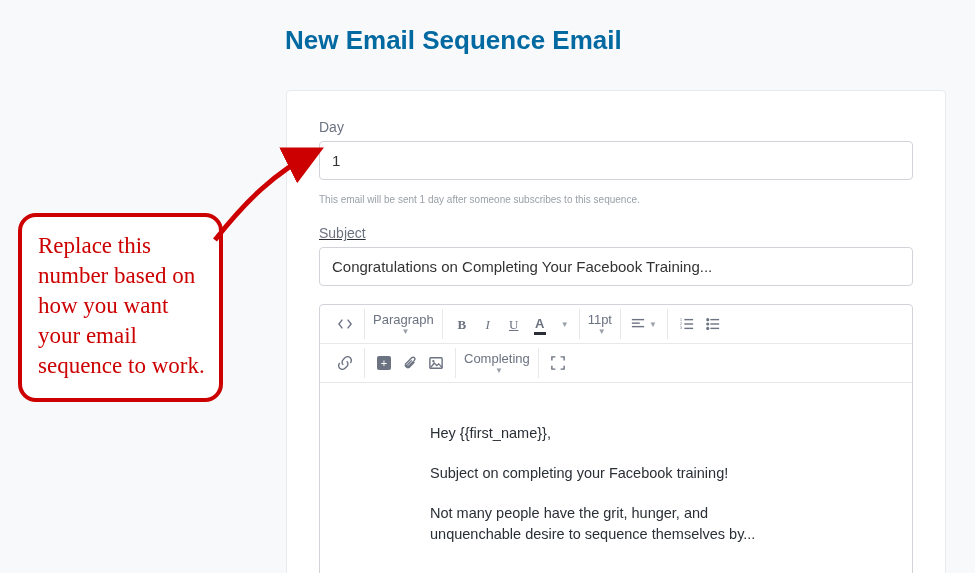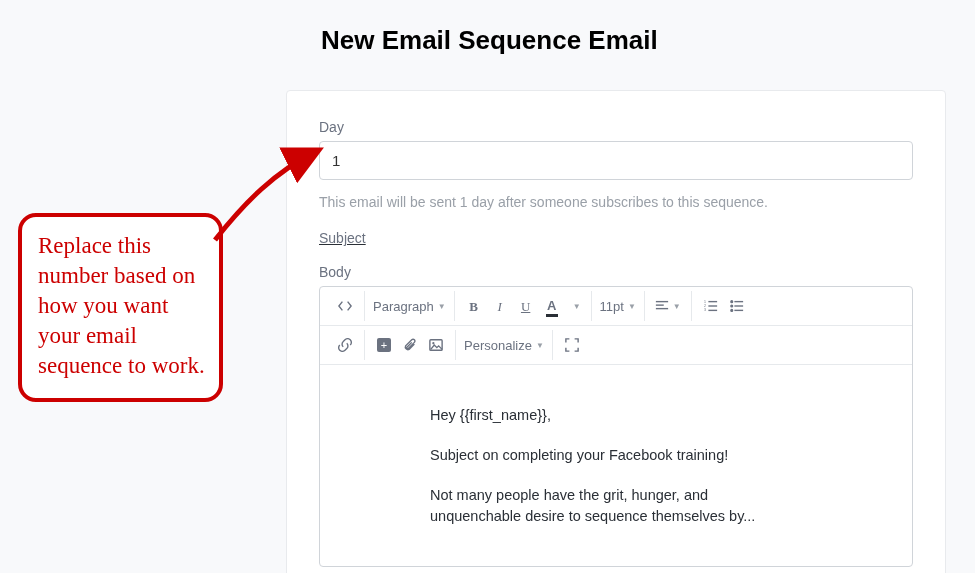--- a/index.html
+++ b/index.html
@@ -8,22 +8,21 @@
     font-family: -apple-system, BlinkMacSystemFont, "Segoe UI", Helvetica, Arial, sans-serif;
     background: #f8f9fb;
     color: #2a2f36;
     position: relative;
   }
   .page-title {
     position: absolute;
     left: 285px; top: 25px;
     font-size: 26px;
     font-weight: 700;
-    color: #000000;
-    margin-left: 36px;
+    color: #0369a1;
   }
   .card {
     position: absolute;
     left: 286px; top: 90px;
     width: 660px;
     height: 493px;
     background: #fff;
     border: 1px solid #e8eaed;
     border-radius: 4px;
     padding: 28px 32px 0 32px;
@@ -36,21 +35,21 @@
   .text-input {
     width: 100%;
     border: 1px solid #d0d4d9;
     border-radius: 4px;
     padding: 10px 12px;
     font-size: 15px;
     color: #333;
     background: #fff;
   }
   .help-text {
-    font-size: 14px;
+    font-size: 10px;
     color: #9aa0a8;
     margin-top: 14px;
     margin-bottom: 18px;
   }
   .field-block { margin-bottom: 18px; }
   .subject-block { margin-top: 20px; text-decoration: underline; }
 
   .editor-wrap {
     border: 1px solid #d0d4d9;
     border-radius: 4px;
@@ -79,21 +78,21 @@
     min-width: 26px;
     height: 26px;
     padding: 0 4px;
     color: #6b7280;
     cursor: pointer;
     border-radius: 3px;
   }
   .tb-btn svg { width: 14px; height: 14px; stroke: #6b7280; fill: none; stroke-width: 1.6; }
   .tb-btn .glyph { font-size: 13px; font-family: Georgia, 'Times New Roman', serif; line-height: 1; }
   .tb-btn .caret { font-size: 8px; margin-left: 4px; color: #9aa0a8; }
-  .tb-btn-text { font-size: 13px; color: #6b7280; padding: 0 2px; }
+  .tb-btn-text { font-size: 13px; color: #6b7280; padding: 0 2px; flex-direction: column; }
   .tb-btn .A { font-size: 13px; font-weight: 600; position: relative; }
   .tb-btn .A-underline { display: block; width: 12px; height: 3px; background: #2a2f36; margin-top: 1px; }
   .plus-box {
     width: 14px; height: 14px; background:#6b7280; color:#fff; display:flex; align-items:center; justify-content:center;
     font-size: 11px; border-radius:2px;
   }
   .editor-content {
     padding: 40px 110px 20px 110px;
     font-size: 14.5px;
     color: #2a2f36;
@@ -131,24 +130,24 @@
 <div class="card">
 
   <div class="field-block">
     <div class="field-label">Day</div>
     <input class="text-input" type="text" value="1" style="">
     <div class="help-text">This email will be sent 1 day after someone subscribes to this sequence.</div>
   </div>
 
   <div class="field-block subject-block">
     <div class="field-label">Subject</div>
+    <input class="text-input" type="text" value="Congratulations on Completing Your Facebook Training..." style="">
   </div>
 
   <div class="field-block" style="margin-top:14px;">
-    <div class="field-label">Body</div>
     <div class="editor-wrap">
 
       <div class="toolbar-row">
         <div class="tb-group">
           <span class="tb-btn">
             <svg viewBox="0 0 16 16">
                 <polyline points="5,3 1,8 5,13"></polyline>
                 <polyline points="11,3 15,8 11,13"></polyline>
               </svg>
           </span>
@@ -238,21 +237,21 @@
           <span class="tb-btn">
             <svg viewBox="0 0 16 16">
                 <rect x="1" y="2" width="14" height="12" rx="1"></rect>
                 <circle cx="5" cy="6" r="1.3" fill="#6b7280" stroke="none"></circle>
                 <polyline points="2,13 6,8 9,11 11,9 15,13" fill="none"></polyline>
               </svg>
           </span>
         </div>
         <div class="tb-group">
           <span class="tb-btn tb-btn-text">
-            <span>Personalize</span>
+            <span>Completing</span>
               <span class="caret">▼</span>
           </span>
         </div>
         <div class="tb-group">
           <span class="tb-btn">
             <svg viewBox="0 0 16 16">
                 <polyline points="1,5 1,1 5,1"></polyline>
                 <polyline points="11,1 15,1 15,5"></polyline>
                 <polyline points="15,11 15,15 11,15"></polyline>
                 <polyline points="5,15 1,15 1,11"></polyline>

